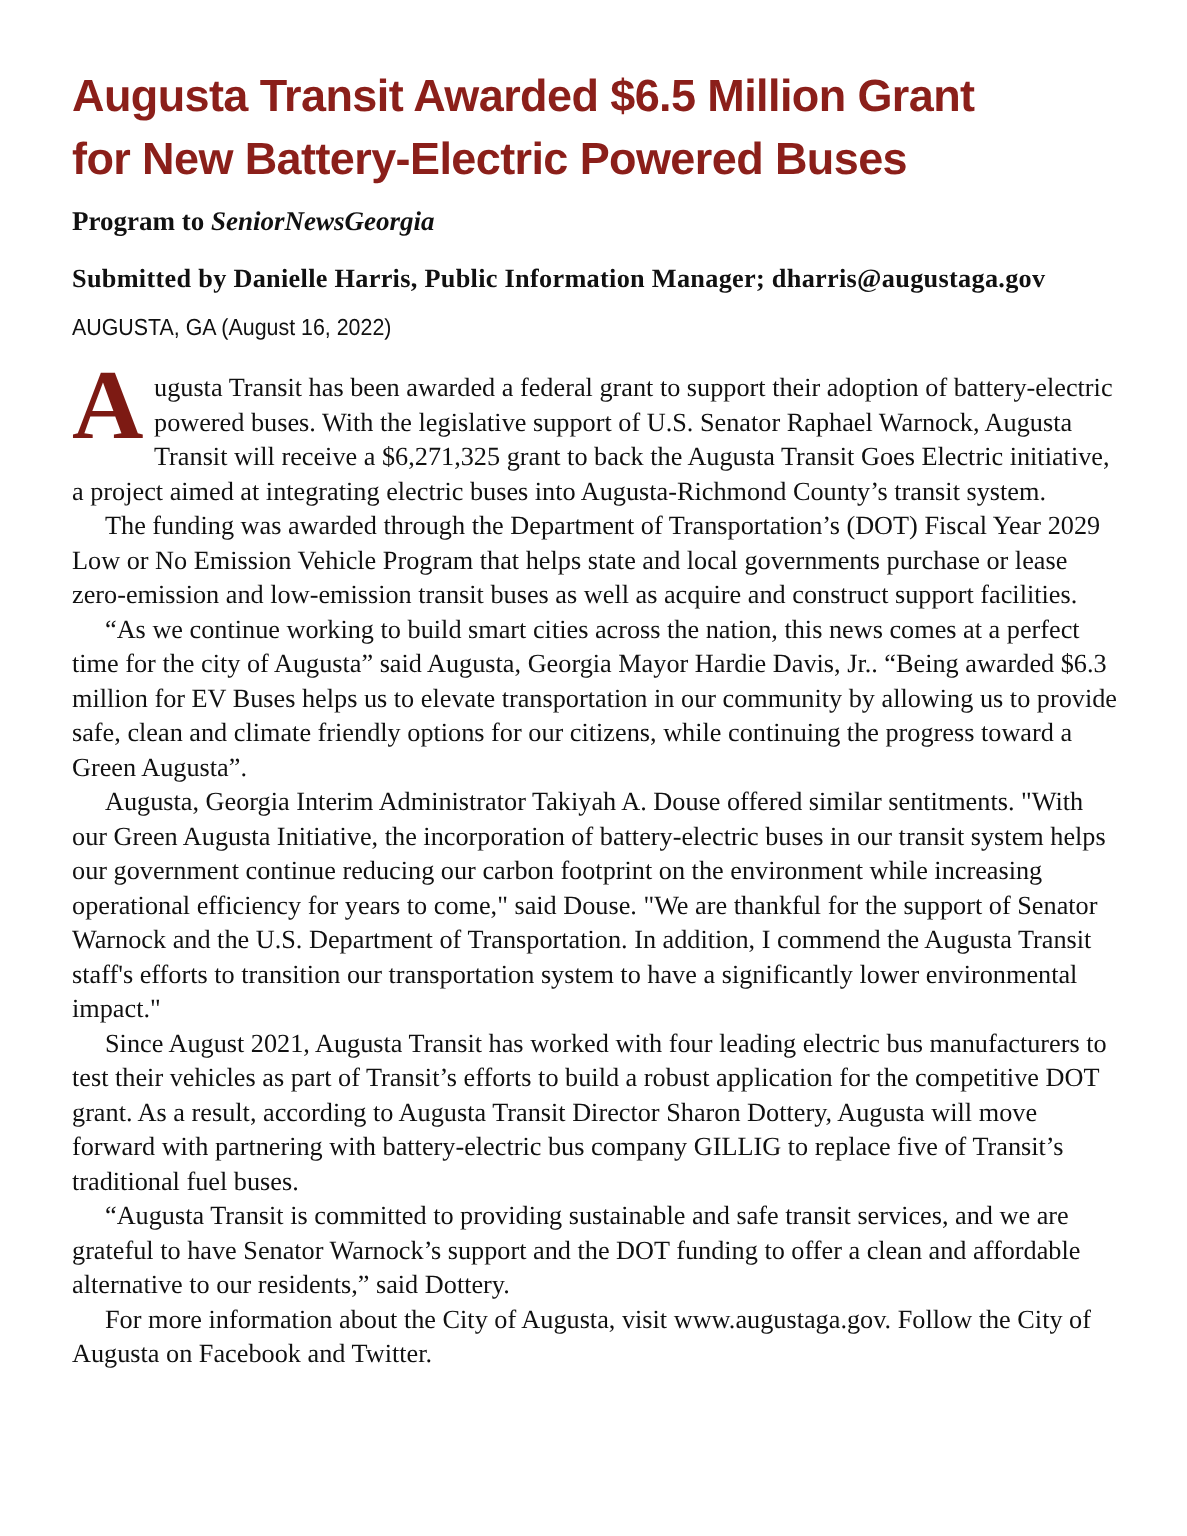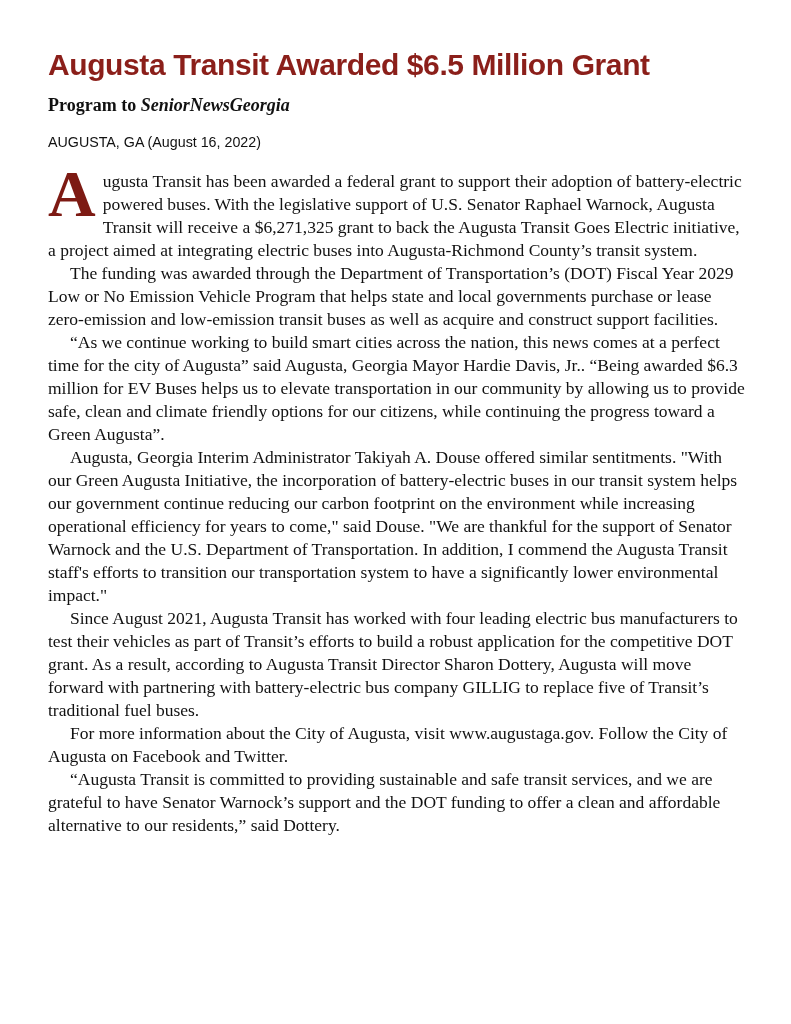--- a/index.html
+++ b/index.html
@@ -88,31 +88,33 @@
   }
 </style>
 </head>
 <body>
 
 <div class="page">
   <div class="content">
 
     <h1 class="headline">
       <span class="hl-line">Augusta Transit Awarded $6.5 Million Grant</span>
+      <span class="hl-line">for New Battery-Electric Powered Buses</span>
     </h1>
 
     <p class="byline"><span>Program to </span><span class="pub">SeniorNewsGeorgia</span></p>
 
+    <p class="submitted">Submitted by Danielle Harris, Public Information Manager; dharris@augustaga.gov</p>
 
     <p class="dateline">AUGUSTA, GA (August 16, 2022)</p>
 
     <div class="article-body">
       <p class="first-para"><span class="dropcap">A</span><span>ugusta Transit has been awarded a federal grant to support their adoption of battery-electric powered buses. With the legislative support of U.S. Senator Raphael Warnock, Augusta Transit will receive a $6,271,325 grant to back the Augusta Transit Goes Electric initiative, a project aimed at integrating electric buses into Augusta-Richmond County’s transit system.</span></p>
       <p>The funding was awarded through the Department of Transportation’s (DOT) Fiscal Year 2029 Low or No Emission Vehicle Program that helps state and local governments purchase or lease zero-emission and low-emission transit buses as well as acquire and construct support facilities.</p>
       <p>“As we continue working to build smart cities across the nation, this news comes at a perfect time for the city of Augusta” said Augusta, Georgia Mayor Hardie Davis, Jr.. “Being awarded $6.3 million for EV Buses helps us to elevate transportation in our community by allowing us to provide safe, clean and climate friendly options for our citizens, while continuing the progress toward a Green Augusta”.</p>
       <p>Augusta, Georgia Interim Administrator Takiyah A. Douse offered similar sentitments. "With our Green Augusta Initiative, the incorporation of battery-electric buses in our transit system helps our government continue reducing our carbon footprint on the environment while increasing operational efficiency for years to come," said Douse. "We are thankful for the support of Senator Warnock and the U.S. Department of Transportation. In addition, I commend the Augusta Transit staff's efforts to transition our transportation system to have a significantly lower environmental impact."</p>
       <p>Since August 2021, Augusta Transit has worked with four leading electric bus manufacturers to test their vehicles as part of Transit’s efforts to build a robust application for the competitive DOT grant. As a result, according to Augusta Transit Director Sharon Dottery, Augusta will move forward with partnering with battery-electric bus company GILLIG to replace five of Transit’s traditional fuel buses.</p>
+      <p>“Augusta Transit is committed to providing sustainable and safe transit services, and we are grateful to have Senator Warnock’s support and the DOT funding to offer a clean and affordable alternative to our residents,” said Dottery.</p>
       <p>For more information about the City of Augusta, visit www.augustaga.gov. Follow the City of Augusta on Facebook and Twitter.</p>
-      <p>“Augusta Transit is committed to providing sustainable and safe transit services, and we are grateful to have Senator Warnock’s support and the DOT funding to offer a clean and affordable alternative to our residents,” said Dottery.</p>
     </div>
 
   </div>
 </div>
 
 </body></html>

